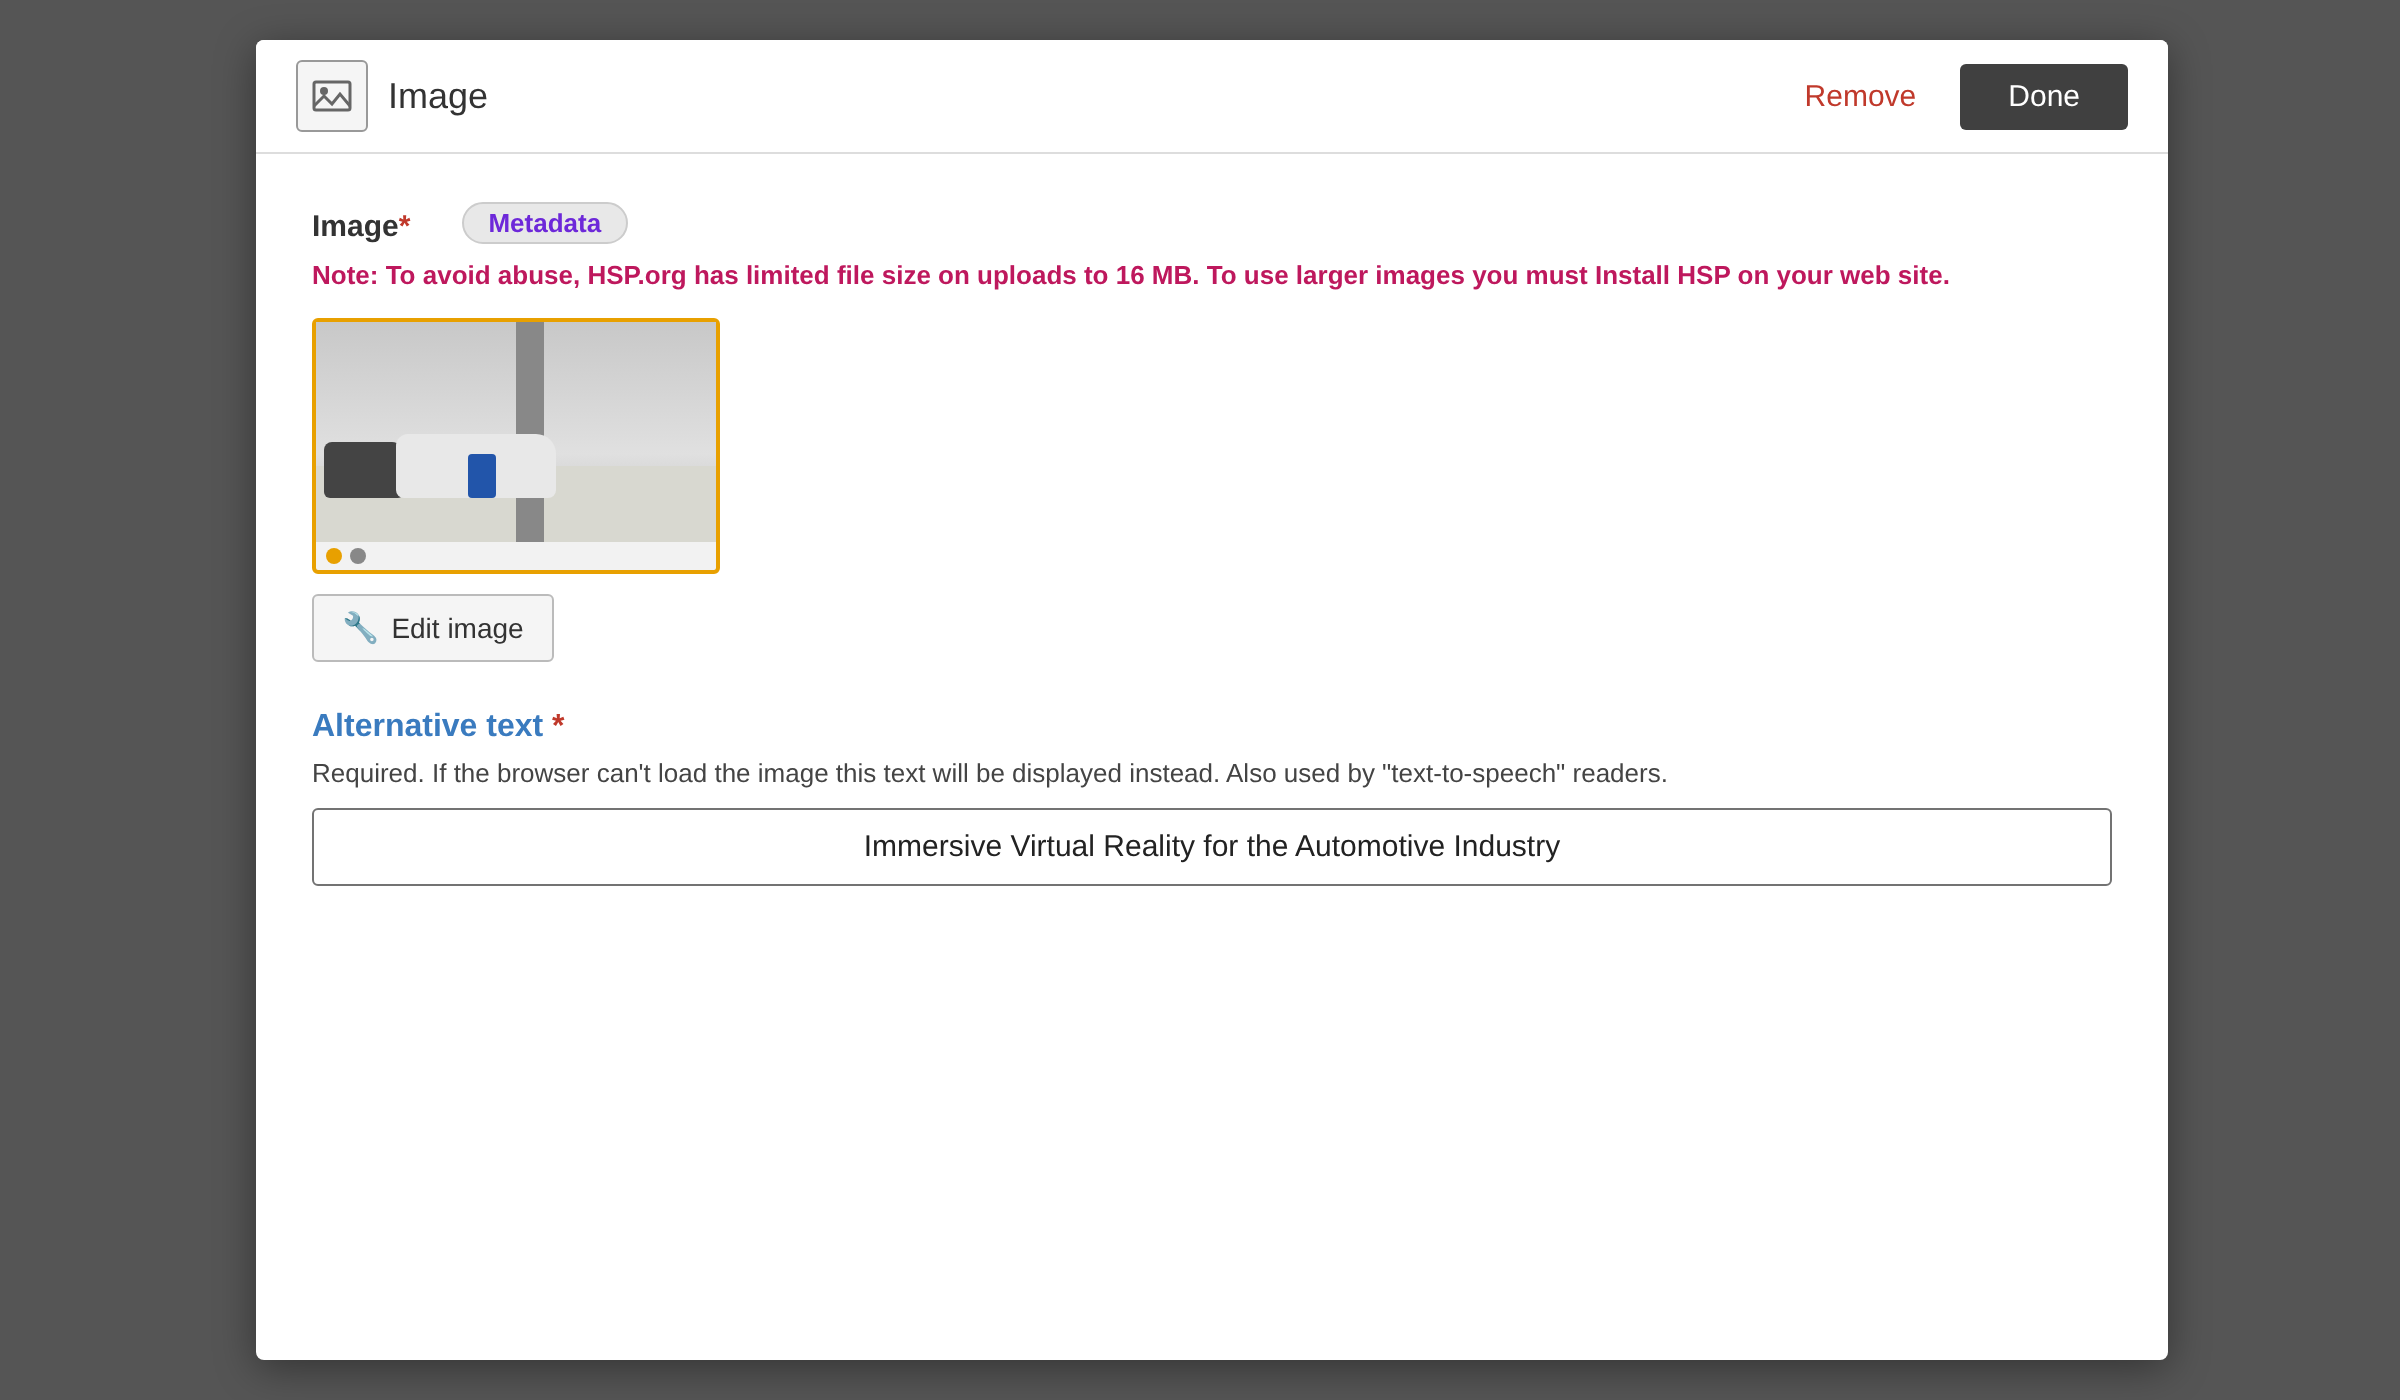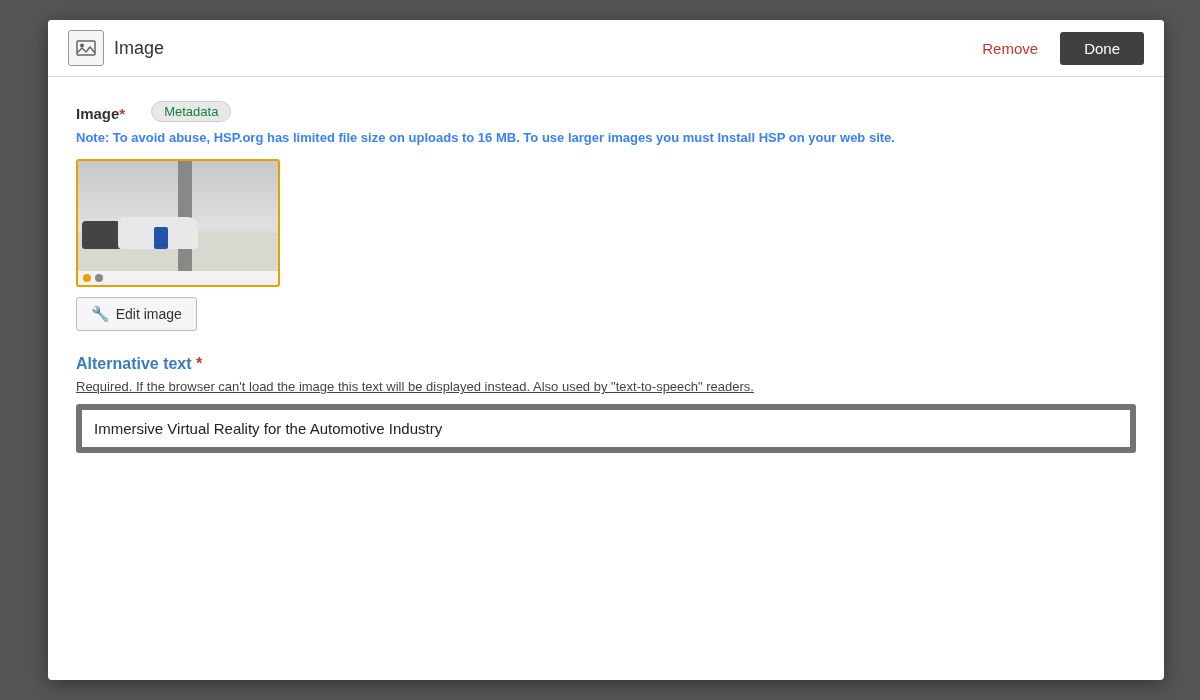--- a/index.html
+++ b/index.html
@@ -8,21 +8,21 @@
       display: flex;
       justify-content: center;
       align-items: center;
       min-height: 100vh;
       font-family: Arial, sans-serif;
     }
     .modal-wrapper {
       background: #fff;
       border-radius: 4px;
       box-shadow: 0 4px 20px rgba(0,0,0,0.4);
-      width: 1116px;
+      width: 956px;
       min-height: 660px;
       overflow: hidden;
       margin-left: 12px;
     }
     .modal-header {
       display: flex;
       align-items: center;
       justify-content: space-between;
       padding: 10px 20px;
       border-bottom: 1px solid #ddd;
@@ -85,26 +85,27 @@
     }
     .required-star {
       color: #c0392b;
     }
     .metadata-badge {
       background: #e8e8e8;
       border: 1px solid #ccc;
       border-radius: 12px;
       padding: 2px 12px;
       font-size: 13px;
-      color: #15803d;
+      color: #6d28d9;
       cursor: pointer;
+      font-weight: bold;
     }
     .note-text {
       font-size: 13px;
-      color: #3b82f6;
+      color: #be185d;
       margin-bottom: 14px;
       font-weight: bold;
     }
     .image-preview-container {
       display: inline-block;
       border: 2px solid #e8a000;
       border-radius: 3px;
       margin-bottom: 6px;
       position: relative;
     }
@@ -196,31 +197,31 @@
     .section-title {
       font-size: 16px;
       font-weight: bold;
       color: #3a7bbf;
       margin-bottom: 6px;
     }
     .section-desc {
       font-size: 13px;
       color: #444;
       margin-bottom: 10px;
-      text-decoration: underline;
     }
     .text-input {
       width: 100%;
-      border: 6px solid #737373;
+      border: 1px solid #737373;
       border-radius: 3px;
       padding: 10px 12px;
       font-size: 15px;
       color: #222;
       outline: none;
       margin-bottom: 20px;
+      text-align: center;
     }
     .text-input.empty {
       height: 44px;
     }
     .wrench-icon {
       font-size: 15px;
     }
   </style>
 </head>
 <body>

